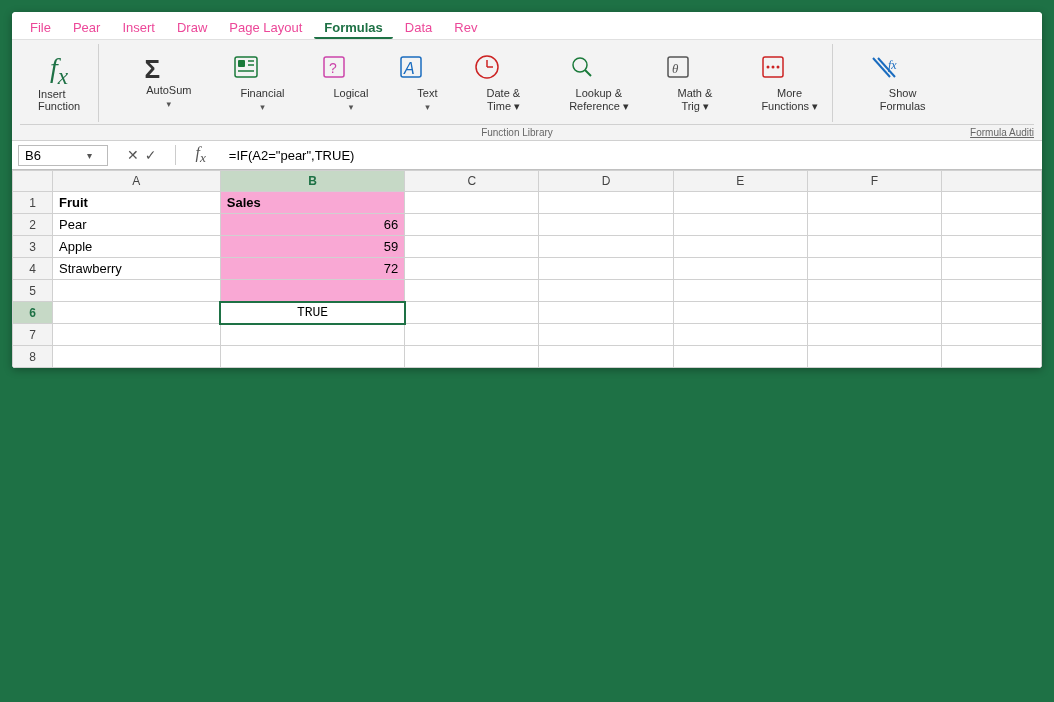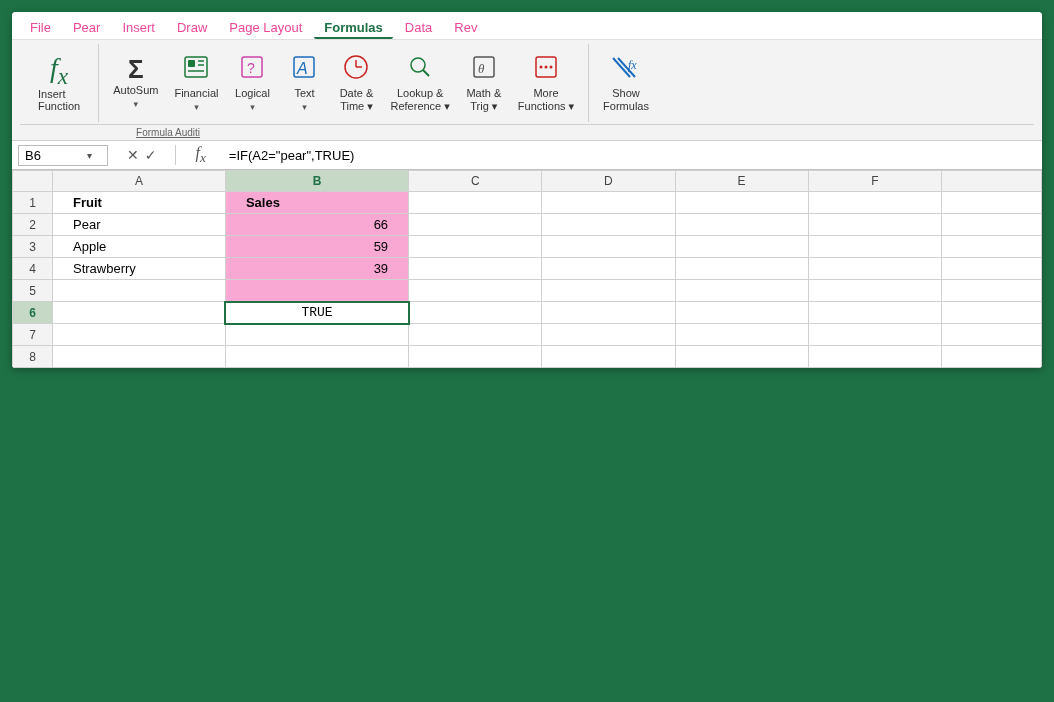--- a/index.html
+++ b/index.html
@@ -75,20 +75,21 @@
     }
     .ribbon-btn .btn-icon {
       font-size: 26px;
       line-height: 1;
       color: #333;
     }
     .ribbon-btn .btn-label {
       font-size: 11px;
       line-height: 1.2;
       text-align: center;
+      margin-left: 33px;
     }
     .insert-btn {
       display: flex;
       flex-direction: column;
       align-items: center;
       padding: 6px 10px;
       cursor: pointer;
       border-radius: 3px;
       font-size: 11px;
       color: #333;
@@ -201,21 +202,21 @@
       width: 40px;
       padding: 2px 4px;
     }
     td.row-header.active-row {
       background: #c6d9c6;
       color: #1e7145;
       font-weight: bold;
     }
     td.cell {
       border: 1px solid #d0d0d0;
-      padding: 2px 20px;
+      padding: 2px 6px;
       font-size: 13px;
       min-width: 80px;
       height: 22px;
       white-space: nowrap;
       margin-top: 47px;
     }
     td.cell.col-a { min-width: 100px; }
     td.cell.col-b { min-width: 110px; text-align: right; }
     td.cell.header-cell {
       font-weight: bold;
@@ -359,20 +360,21 @@
               <text x="18" y="16" font-size="12" fill="#1a6cbf" font-family="Times New Roman" font-style="italic">fx</text>
             </svg>
           </span>
           <span class="btn-label">Show<br>Formulas</span>
         </div>
       </div>
     </div>
 
     <div style="display:flex; gap:0; border-top:1px solid #d0d0d0; margin-top:2px;">
       <div style="flex:0 0 80px;"></div>
+      <div style="flex:1; text-align:center; font-size:10px; color:#666; padding:2px 0;">Function Library</div>
       <div style="flex:0 0 100px; text-align:right; font-size:10px; color:#666; padding:2px 0;text-decoration:underline;">Formula Auditi</div>
     </div>
   </div>
 
   <div class="formula-bar">
     <div class="cell-ref">
       <input class="cell-ref-input" type="text" value="B6" style="">
       <span class="cell-ref-chevron">▾</span>
     </div>
     <div class="formula-controls">
@@ -429,21 +431,21 @@
           <td class="cell"></td>
           <td class="cell"></td>
           <td class="cell"></td>
           <td class="cell"></td>
           <td class="cell"></td>
         </tr>
 
         <tr>
           <td class="row-header">4</td>
           <td class="cell col-a">Strawberry</td>
-          <td class="cell col-b selected-col">39</td>
+          <td class="cell col-b selected-col">72</td>
           <td class="cell"></td>
           <td class="cell"></td>
           <td class="cell"></td>
           <td class="cell"></td>
           <td class="cell"></td>
         </tr>
 
         <tr>
           <td class="row-header">5</td>
           <td class="cell col-a"></td>

